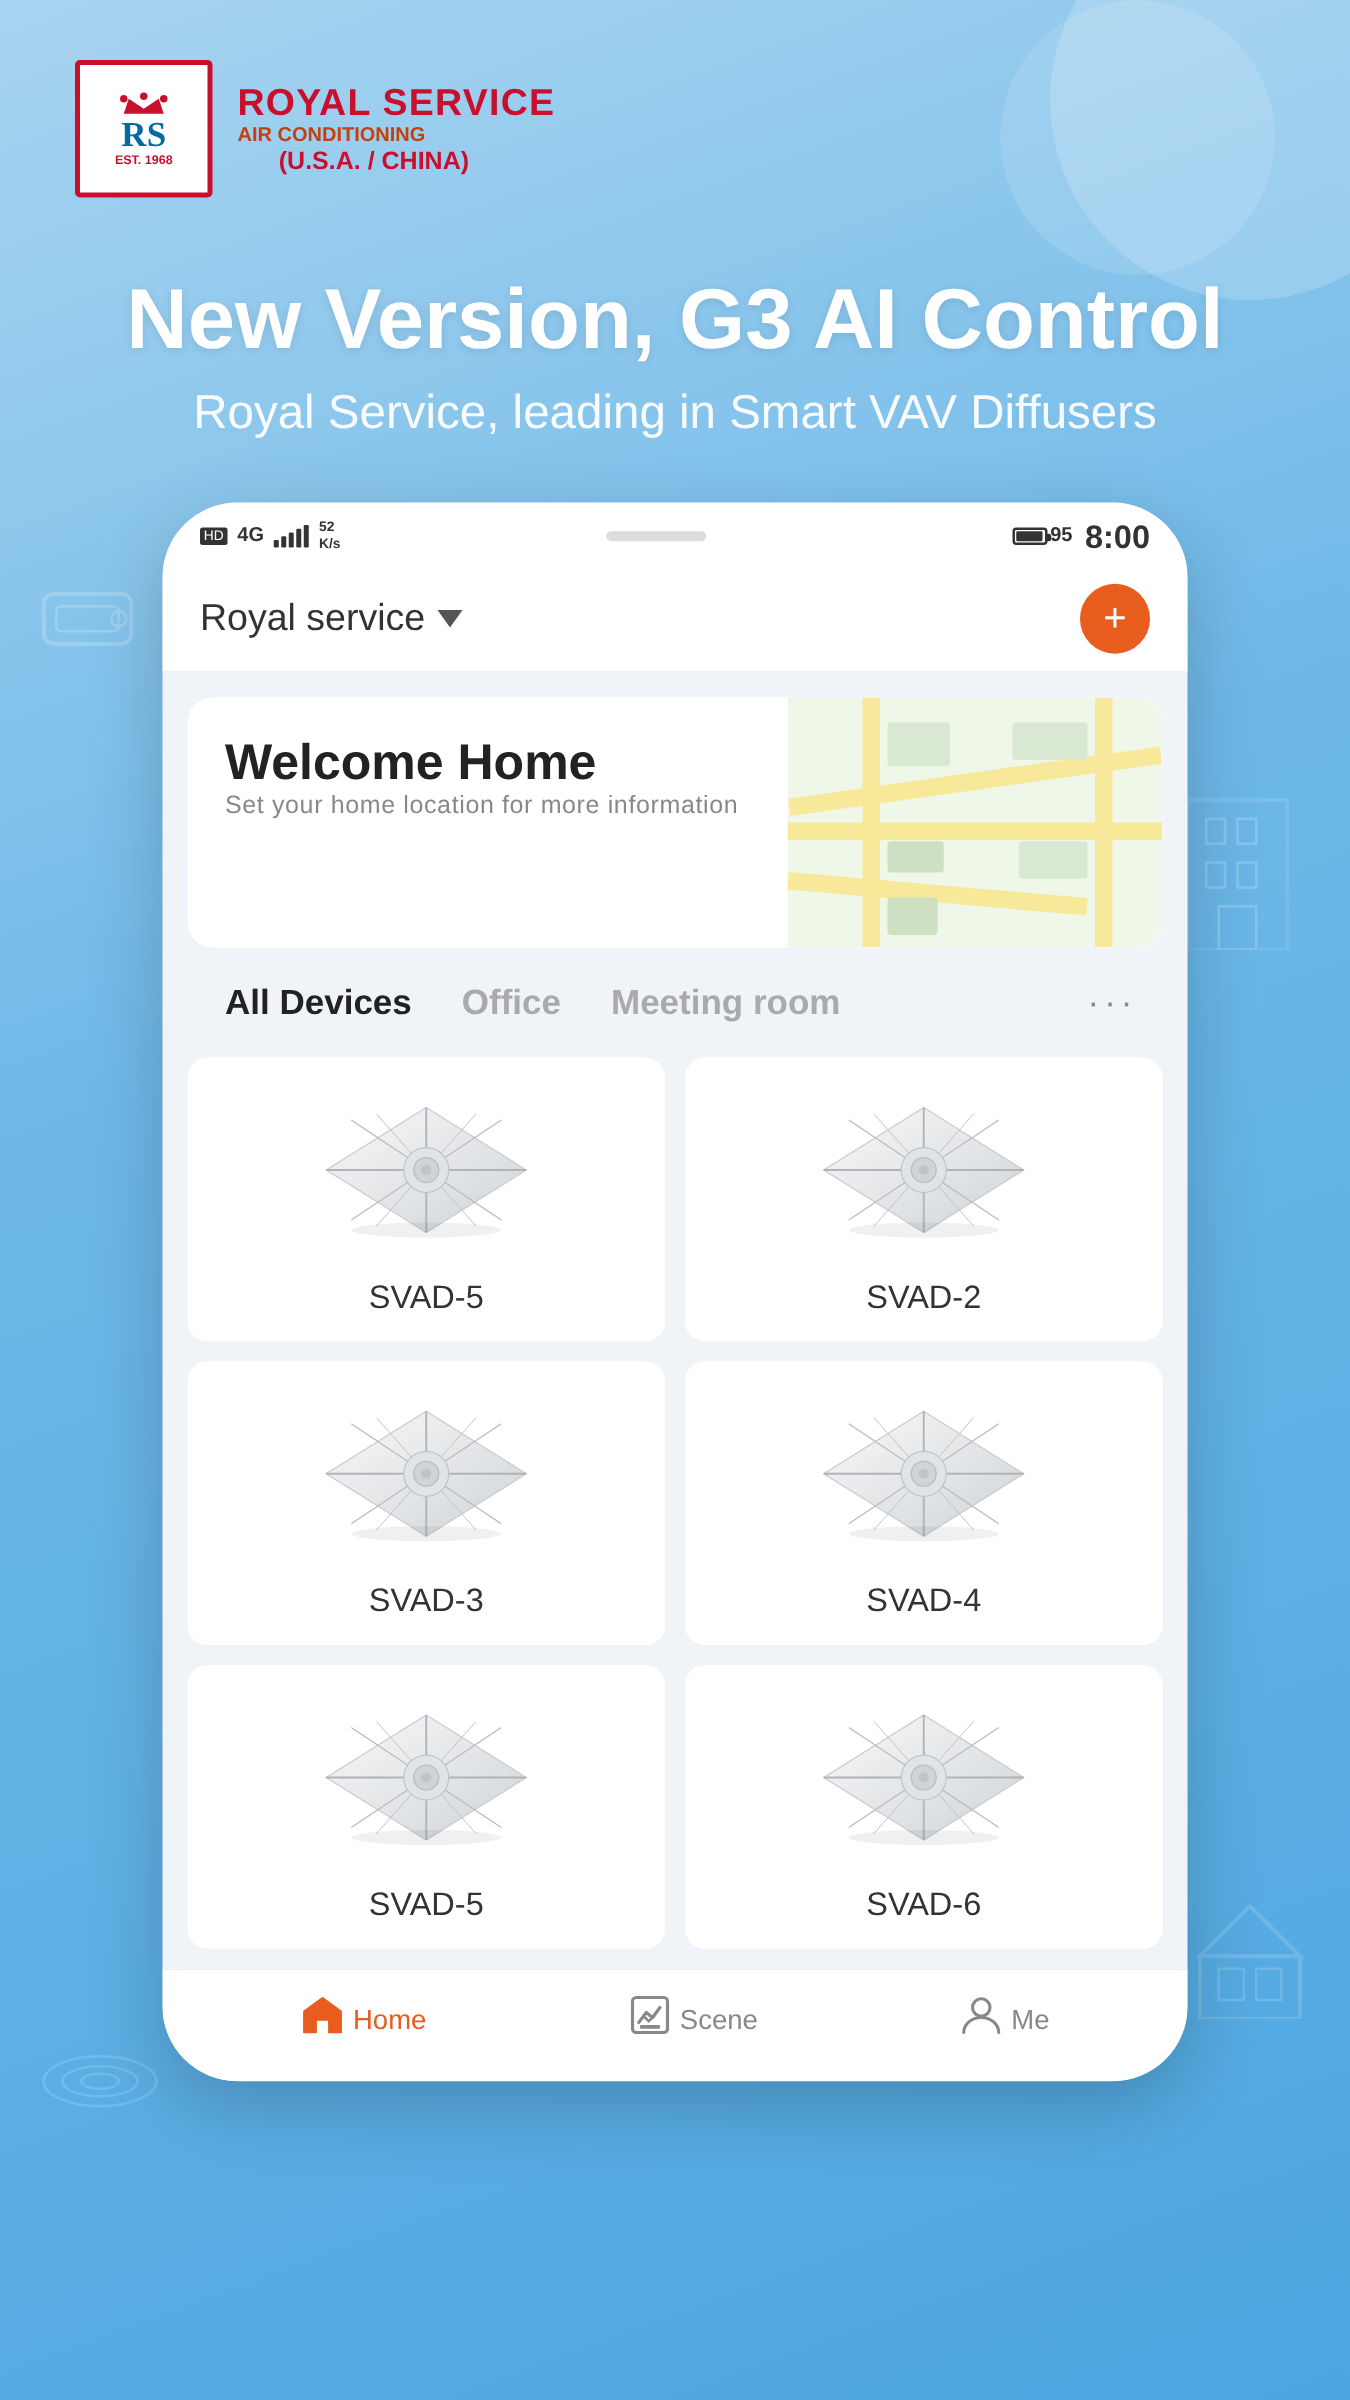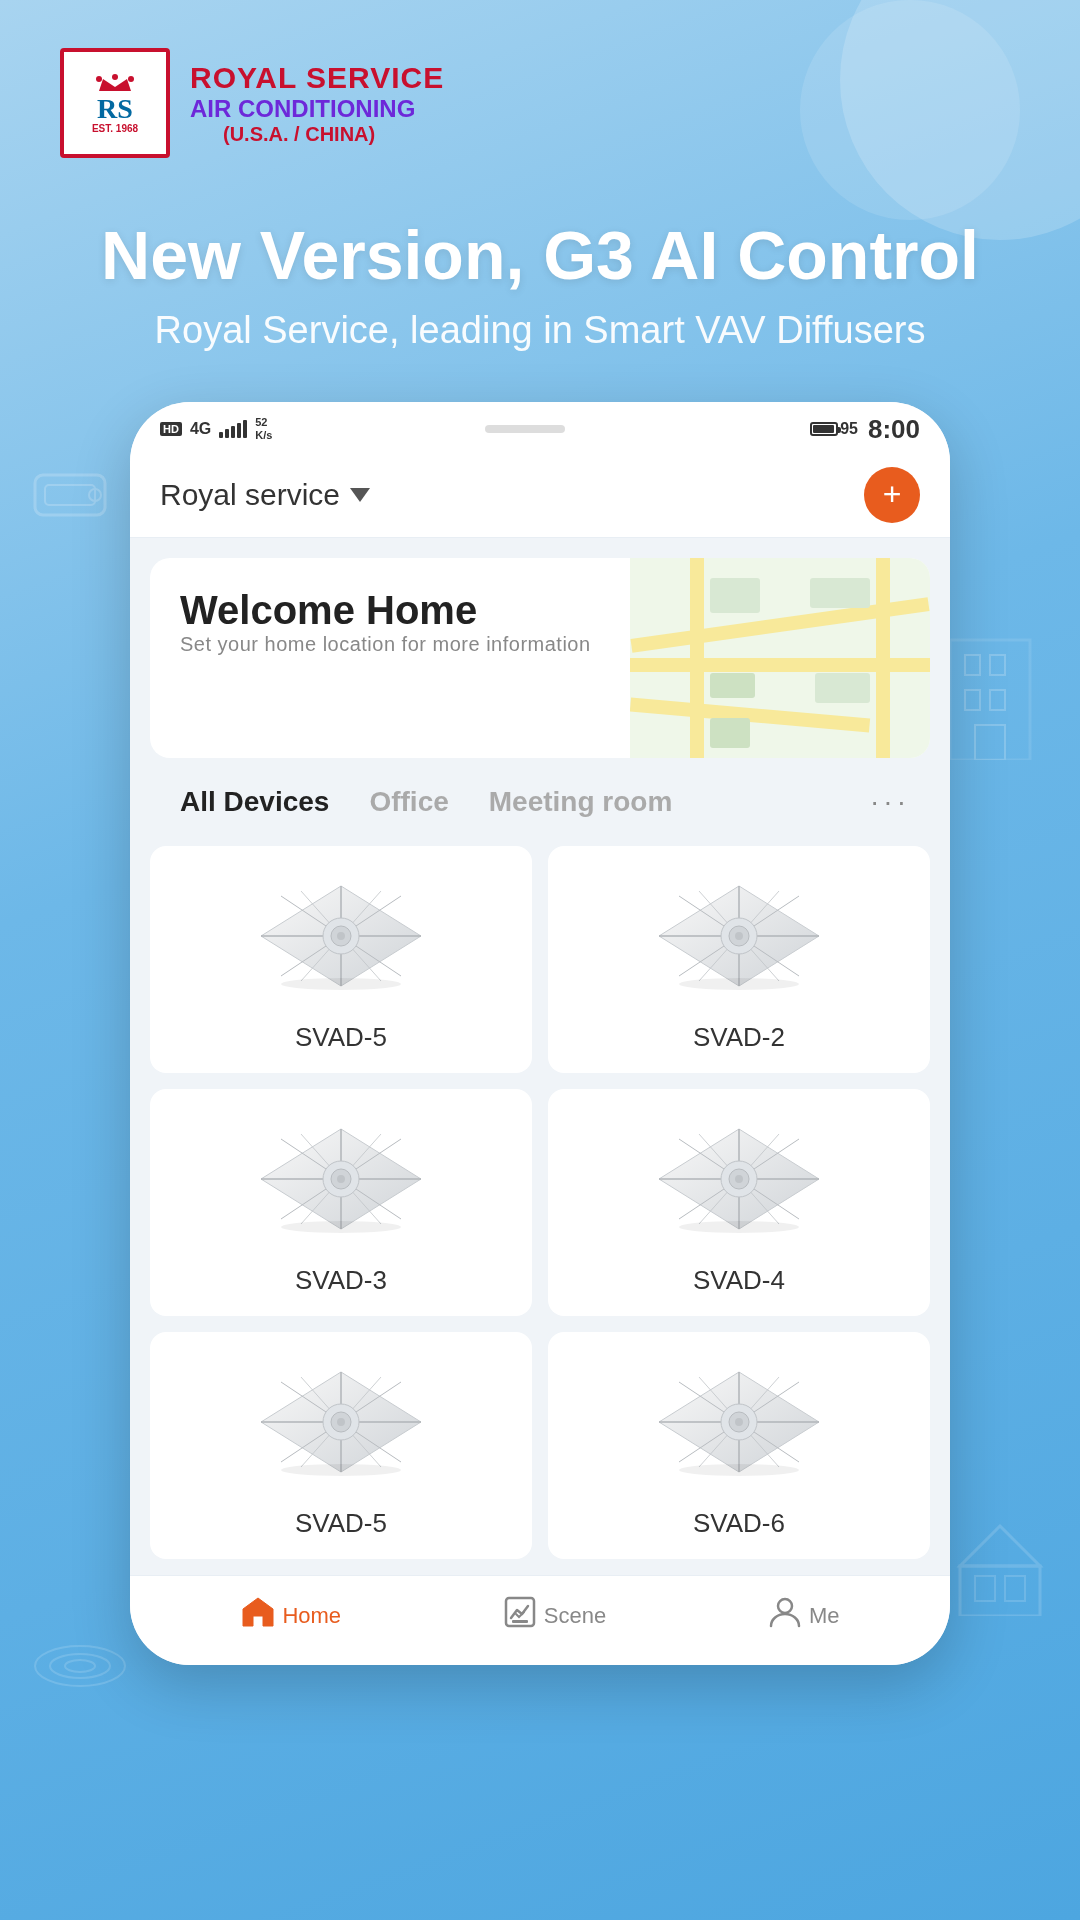--- a/index.html
+++ b/index.html
@@ -62,23 +62,23 @@
     }
 
     .logo-text-main {
       font-size: 30px;
       font-weight: 800;
       color: #c8102e;
       letter-spacing: 1px;
     }
 
     .logo-text-sub {
-      font-size: 24px;
+      font-size: 16px;
       font-weight: 600;
-      color: #6d28d9;
+      color: #c2410c;
     }
 
     .logo-text-country {
       font-size: 20px;
       font-weight: 700;
       color: #c8102e;
       margin-left: 33px;
     }
 
     
@@ -370,21 +370,21 @@
     .signal-bar {
       width: 4px;
       background: #333;
       border-radius: 1px;
     }
 
     .hd-badge {
       background: #333;
       color: white;
       font-size: 11px;
-      font-weight: 700;
+      font-weight: 400;
       padding: 1px 3px;
       border-radius: 2px;
       text-align: center;
     }
 
     .speed-text {
       font-size: 11px;
       line-height: 1.2;
       color: #333;
     }

